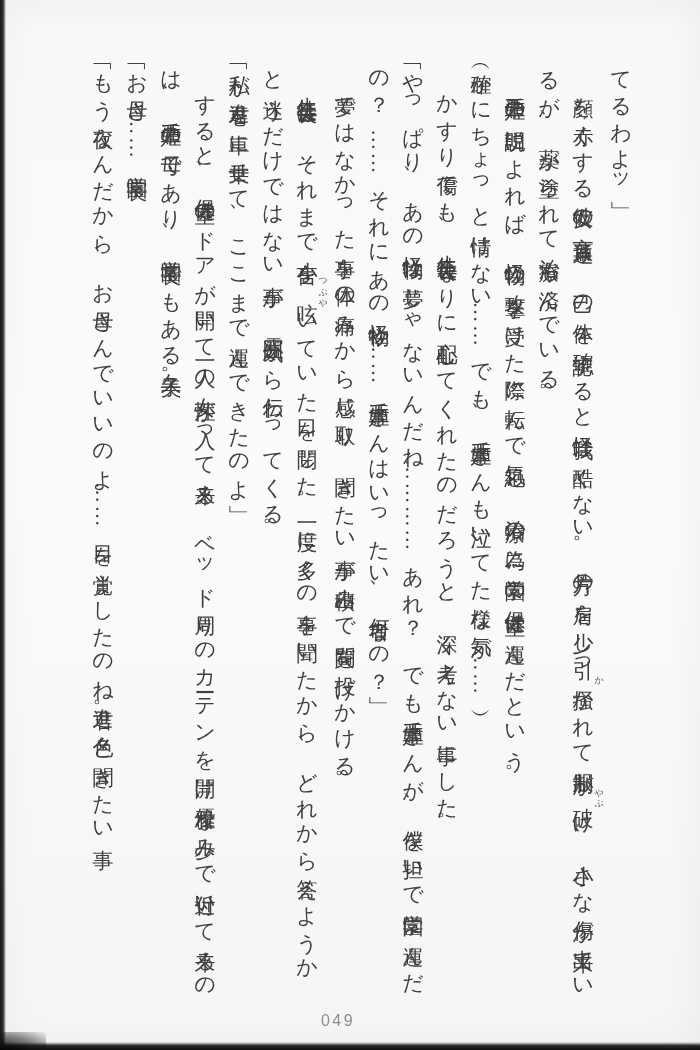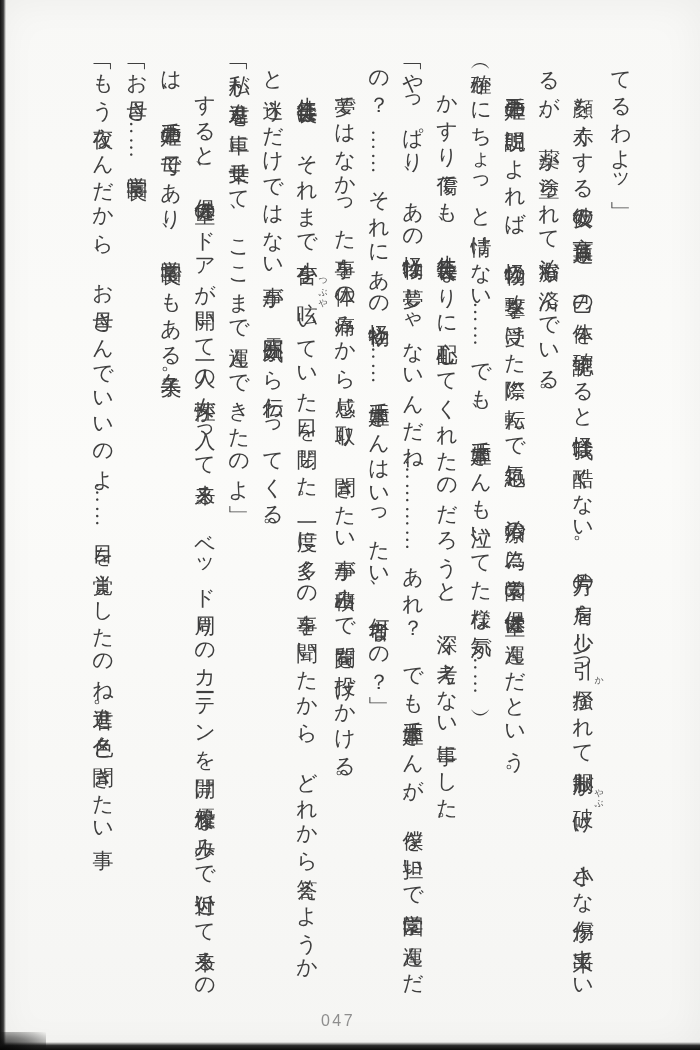--- a/index.html
+++ b/index.html
@@ -86,19 +86,19 @@
       <p class="para indent">かすり傷でも、生徒会長なりに心配してくれたのだろうと、深く考えない事にした。</p>
       <p class="para">「やっぱり、あの怪物は夢じゃないんだね…………あれ？　でも千亜姫さんが、僕を担いで学園に運んだの？　……それにあの怪物や……千亜姫さんはいったい、何者なの？」</p>
       <p class="para indent">夢ではなかった事を体の痛みから感じ取り、聞きたい事が山積みで質問を投げかける。</p>
       <p class="para indent">生徒会長は、それまで小言を<ruby>呟<rt>つぶや</rt></ruby>いていた口を閉じた。一度に多くの事を聞いたから、どれから答えようかと迷うだけではない事が、雰囲気から伝わってくる。</p>
       <p class="para">「私が進君を車に乗せて、ここまで運んできたのよ」</p>
       <p class="para indent">すると、保健室のドアが開いて一人の女性が入って来る。ベッド周りのカーテンを開け優雅な歩みで近付いて来るのは、千亜姫の母であり、学園長でもある久美子。</p>
       <p class="para">「お母さ……学園長」</p>
       <p class="para">「もう夜なんだから、お母さんでいいのよ……目を覚ましたのね進君。色々と聞きたい事</p>
     </div>
 
-  <div class="page-number">047</div>
+  <div class="page-number">049</div>
 
   <div class="edge-left"></div>
   <div class="edge-bottom"></div>
   <div class="edge-corner"></div>
 
 </div>
 
 </body></html>

